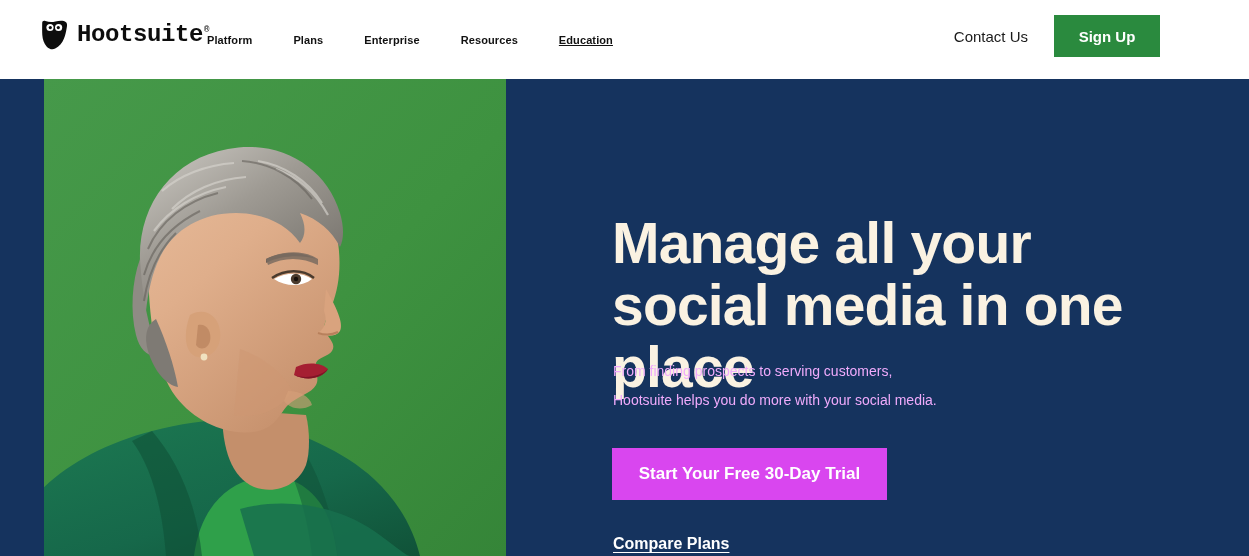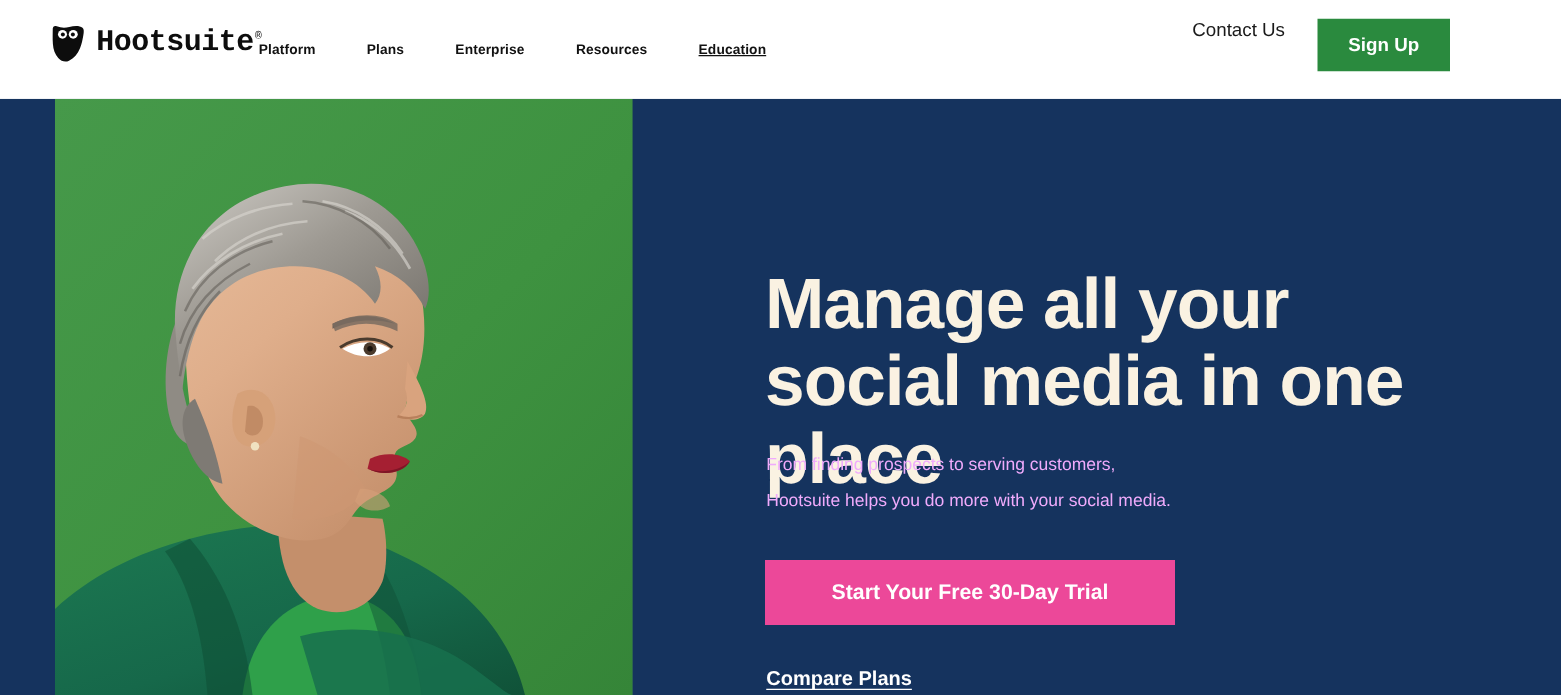--- a/index.html
+++ b/index.html
@@ -48,21 +48,21 @@
   .nav-link:last-child{ margin-right:0;text-decoration:underline; }
 
   .header-actions{
     position:absolute; right:0; top:0; height:79px;
     display:flex; align-items:center;
   }
   .util-link{
     font-size:15px; font-weight:normal; color:#1a1a1a;
     text-decoration:none; white-space:nowrap; cursor:pointer;
   }
-  .util-contact{ position:absolute; right:221px; top:16px; }
+  .util-contact{ position:absolute; right:221px; top:28px; }
   .util-login{ position:absolute; right:146px; top:28px; }
 
   .btn-signup{
     position:absolute; right:89px; top:15px;
     width:106px; height:42px;
     background:#2a8a3e; color:#ffffff;
     font-size:15px; font-weight:bold;
     border:none; cursor:pointer;
     display:flex; align-items:center; justify-content:center;
     font-family:"Liberation Sans", sans-serif;
@@ -95,22 +95,22 @@
     color:#faf2e2; letter-spacing:-0.8px;
     font-family:"Liberation Sans", sans-serif;
   }
   .hero-sub{
     position:absolute; top:268px; left:1px;
     font-size:14px; font-weight:normal; line-height:29px;
     color:#f0abfc;
   }
   .btn-trial{
     position:absolute; top:359px; left:0;
-    width:328px; height:52px;
-    background:#ec4899; color:#ffffff;
+    width:275px; height:52px;
+    background:#d946ef; color:#ffffff;
     font-size:17px; font-weight:bold;
     border:none; cursor:pointer;
     display:flex; align-items:center; justify-content:center;
     font-family:"Liberation Sans", sans-serif;
   }
   .link-compare{
     position:absolute; top:446px; left:1px;
     font-size:16px; font-weight:bold; color:#ffffff;
     text-decoration:underline; text-underline-offset:3px;
     cursor:pointer;

